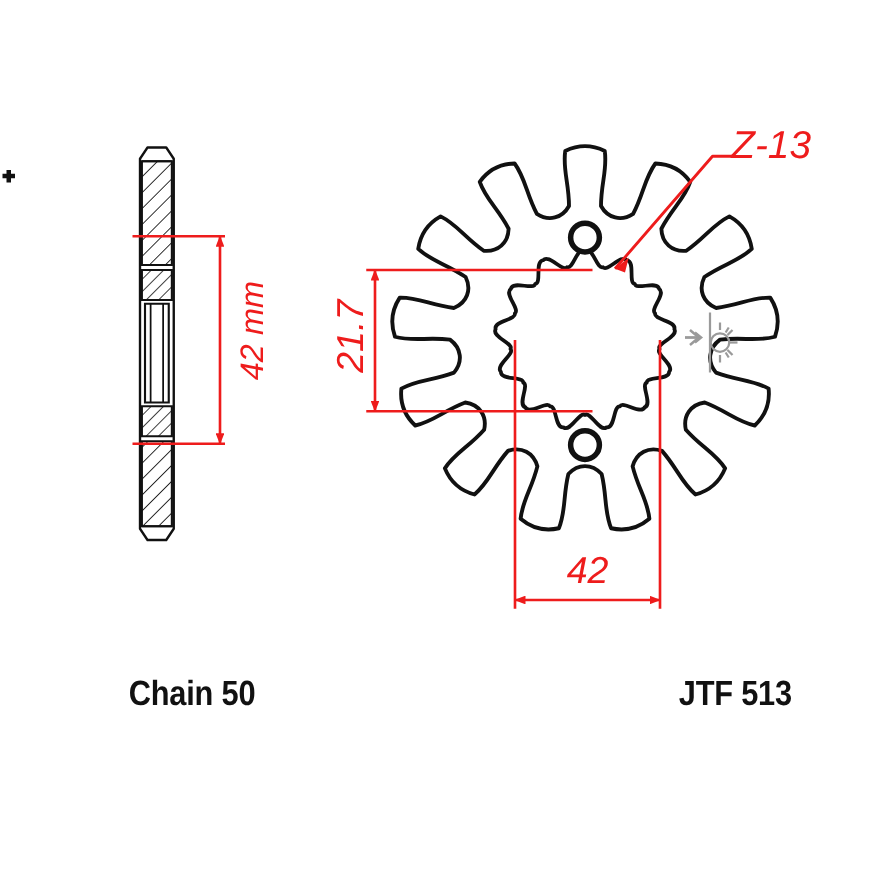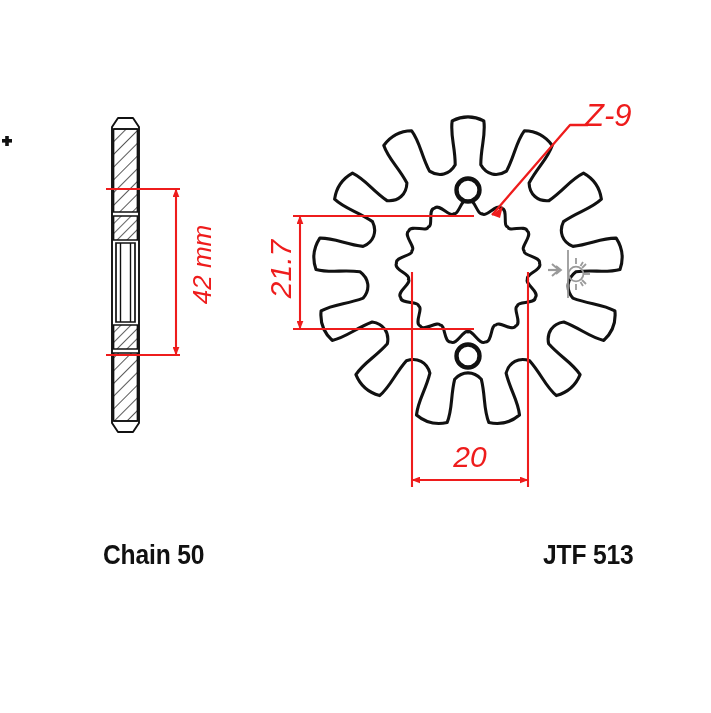--- a/index.html
+++ b/index.html
@@ -175,21 +175,21 @@
     </g>
 
     <line x1="521" y1="531" x2="696" y2="531" stroke="#111111" stroke-width="0"></line>
 
   </svg>
 
   <div class="lbl dimtext italic rot90" style="left:142px;top:249px;width:120px;text-align:center;">42 mm</div>
 
   <div class="lbl dimtext italic rot90" style="left:226px;top:252px;width:110px;text-align:center;font-size:30px;">21.7</div>
 
-  <div class="lbl dimtext italic" style="left:440px;top:440px;width:60px;text-align:center;font-size:30px;">20</div>
+  <div class="lbl dimtext italic" style="left:440px;top:440px;width:60px;text-align:center;font-size:30px;">42</div>
 
-  <div class="lbl dimtext italic" style="left:585px;top:98px;font-size:31px;">Z-9</div>
+  <div class="lbl dimtext italic" style="left:585px;top:98px;font-size:31px;">Z-13</div>
 
   <div class="lbl caption" style="left:103px;top:539px;">Chain 50</div>
 
   <div class="lbl caption right" style="left:543px;top:539px;">JTF 513</div>
 
 </div>
 
 </body></html>

